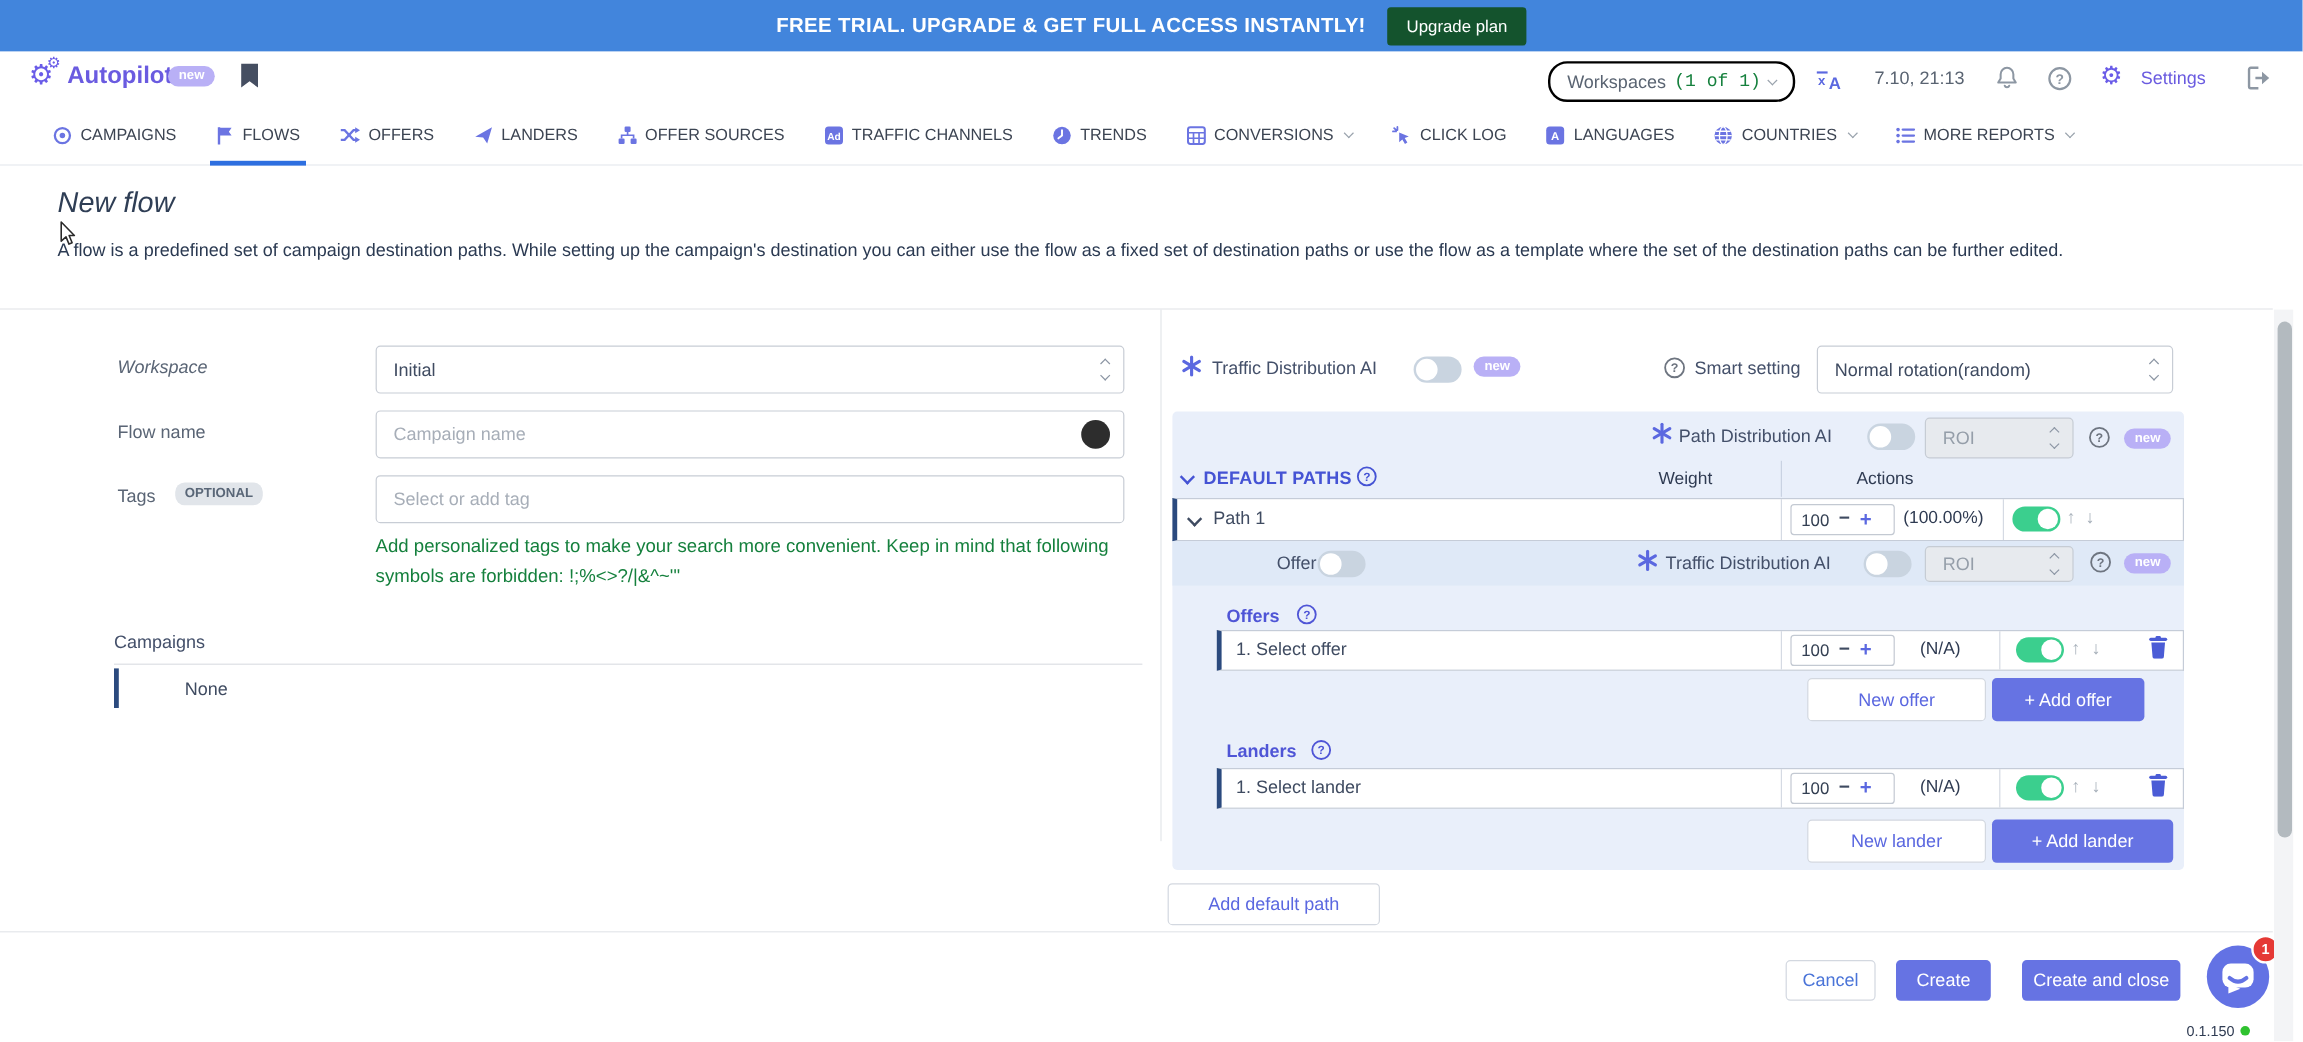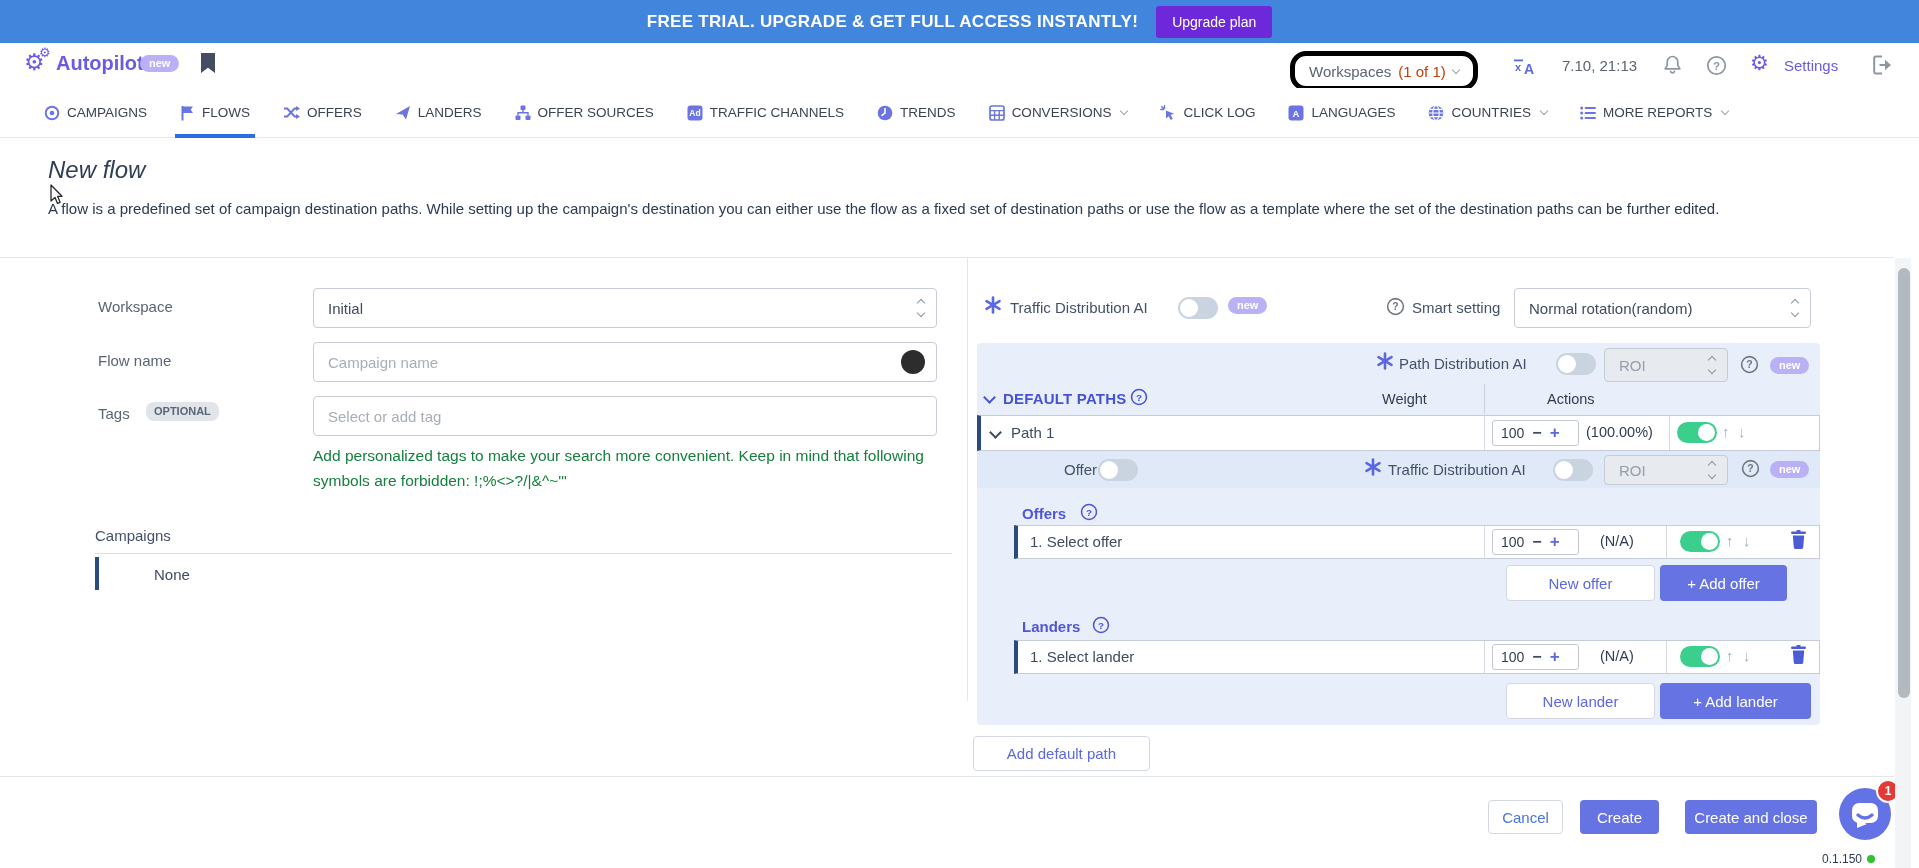--- a/index.html
+++ b/index.html
@@ -3,28 +3,28 @@
 <meta charset="utf-8">
 <style>
   html,body{margin:0;padding:0;background:#fff;}
   .screen{position:relative;width:1919px;height:868px;background:#fff;overflow:hidden;
           font-family:"Liberation Sans",sans-serif;color:#3f4b61;}
   .abs{position:absolute;}
   
   .banner{position:absolute;left:0;top:0;width:100%;height:43px;background:#4285dc;
           display:flex;align-items:center;justify-content:center;gap:18px;}
   .banner-text{color:#fff;font-weight:bold;font-size:17px;letter-spacing:.3px;}
-  .upgrade-btn{background:#6d28d9;color:#fff;font-size:14px;padding:8px 16px;border-radius:3px;cursor:pointer;}
+  .upgrade-btn{background:#14532d;color:#fff;font-size:14px;padding:8px 16px;border-radius:3px;cursor:pointer;}
   
   .appbar{position:absolute;left:0;top:43px;width:100%;height:45px;background:#fff;}
   .brand-name{position:absolute;left:56px;top:9px;font-size:20px;font-weight:bold;color:#6a5be0;}
   .newbadge{background:#b9b0f6;color:#fff;font-size:11px;font-weight:bold;padding:3px 9px;border-radius:10px;line-height:1;}
-  .pill{position:absolute;left:1290px;top:8px;height:30px;border:5px solid #000000;border-radius:16px;
+  .pill{position:absolute;left:1290px;top:8px;height:30px;border:2px solid #000000;border-radius:16px;
         display:flex;align-items:center;gap:7px;padding:0 14px;font-size:15px;cursor:pointer;}
-  .muted{color:#5a6472;} .accent{color:#c2410c;}
+  .muted{color:#5a6472;} .accent{color:#15803d;font-family:Liberation Mono, monospace;}
   
   .cv{display:inline-block;width:7px;height:7px;border-right:2px solid currentColor;border-bottom:2px solid currentColor;transform:rotate(45deg);}
   .cvs{width:5px;height:5px;border-width:1.5px;}
   .cvu{transform:rotate(-135deg);}
   .ud{display:inline-flex;flex-direction:column;align-items:center;gap:4px;margin-left:auto;color:#8b95a3;}
   
   .nav{position:absolute;left:0;top:88px;width:100%;height:50px;background:#fff;border-bottom:1px solid #e7e9ee;
        display:flex;align-items:center;padding-left:44px;gap:33px;box-sizing:border-box;}
   .nav-item{position:relative;height:50px;display:flex;align-items:center;gap:7px;font-size:13.5px;color:#3c4452;cursor:pointer;white-space:nowrap;}
   .nav-item.active::after{content:"";position:absolute;left:-5px;right:-5px;bottom:0;height:4px;background:#2e6fe0;}
@@ -243,21 +243,21 @@
 
   <div class="page-title">New flow</div>
   <span class="abs" style="left:50px;top:184px;">
     <svg width="16" height="23" viewBox="0 0 16 23">
         <path d="M1 1v16l4-3.6 2.5 6 2.6-1.1-2.5-6H12z" fill="#fff" stroke="#2a2a2a" stroke-width="1.3" stroke-linejoin="round"></path>
       </svg>
   </span>
   <div class="page-desc">A flow is a predefined set of campaign destination paths. While setting up the campaign's destination you can either use the flow as a fixed set of destination paths or use the flow as a template where the set of the destination paths can be further edited.</div>
   <div class="hr" style="left:0;top:257px;width:1894px;"></div>
 
-  <span class="flabel" style="left:98px;top:298px;">Workspace</span>
+  <span class="flabel" style="left:98px;top:298px;font-style:italic;">Workspace</span>
   <div class="selectbox" style="left:313px;top:288px;width:624px;height:40px;">
     <span>Initial</span>
     <span class="ud">
         <span class="cv cvs cvu"></span>
         <span class="cv cvs"></span>
       </span>
   </div>
 
   <span class="flabel" style="left:98px;top:352px;">Flow name</span>
   <input class="tinput" style="left: 313px; top: 342px; width: 624px; height: 40px;" placeholder="Campaign name">

